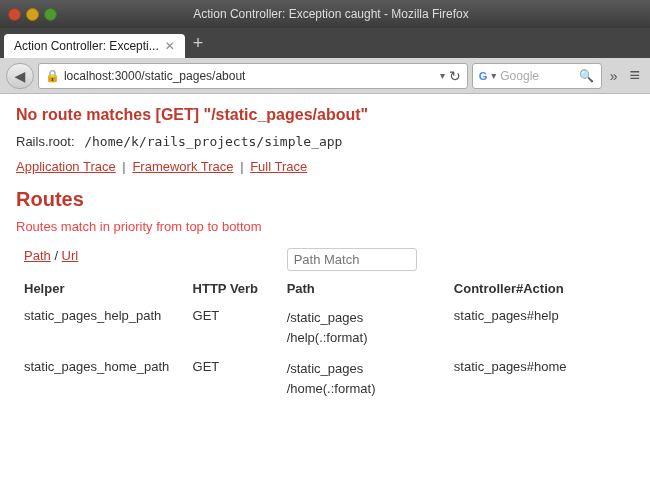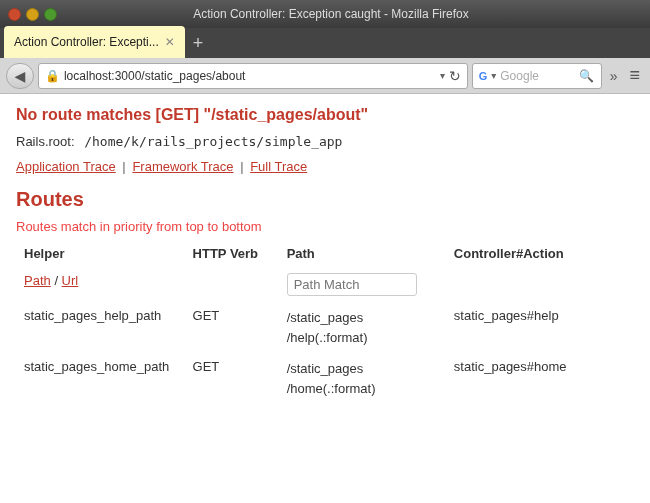--- a/index.html
+++ b/index.html
@@ -37,29 +37,29 @@
     
     .tab-bar {
       background: #444;
       height: 30px;
       display: flex;
       align-items: flex-end;
       padding: 0 4px;
       gap: 2px;
     }
     .tab {
-      background: #fef9c3;
+      background: #ffffff;
       border-radius: 4px 4px 0 0;
       padding: 3px 10px;
       font-size: 12px;
       color: #222;
       display: flex;
       align-items: center;
       gap: 6px;
-      height: 32px;
+      height: 24px;
       max-width: 200px;
     }
     .tab-add {
       background: none;
       border: none;
       color: #ccc;
       font-size: 18px;
       cursor: pointer;
       padding: 2px 6px;
       margin-bottom: 2px;
@@ -321,37 +321,37 @@
       <a>Framework Trace</a>
       <span class="sep">|</span>
       <a>Full Trace</a>
     </div>
 
     <h2 class="routes-heading">Routes</h2>
     <p class="routes-desc">Routes match in priority from top to bottom</p>
 
     <table class="routes-table">
       <thead>
-        <tr>
-          <th class="col-helper">Helper</th>
-          <th class="col-verb">HTTP Verb</th>
-          <th class="col-path">Path</th>
-          <th class="col-controller">Controller#Action</th>
-        </tr>
         <tr>
           <td>
             <a class="helper-link">Path</a>
             <span> / </span>
             <a class="helper-url">Url</a>
           </td>
           <td></td>
           <td>
             <input class="path-match-input" type="text" placeholder="Path Match" style="">
           </td>
           <td></td>
+        </tr>
+        <tr>
+          <th class="col-helper">Helper</th>
+          <th class="col-verb">HTTP Verb</th>
+          <th class="col-path">Path</th>
+          <th class="col-controller">Controller#Action</th>
         </tr>
       </thead>
       <tbody>
         <tr class="table-row">
           <td>static_pages_help_path</td>
           <td>GET</td>
           <td>
             <div class="path-multiline">
               <span>/static_pages</span><br>
               <span>/help(.:format)</span>

